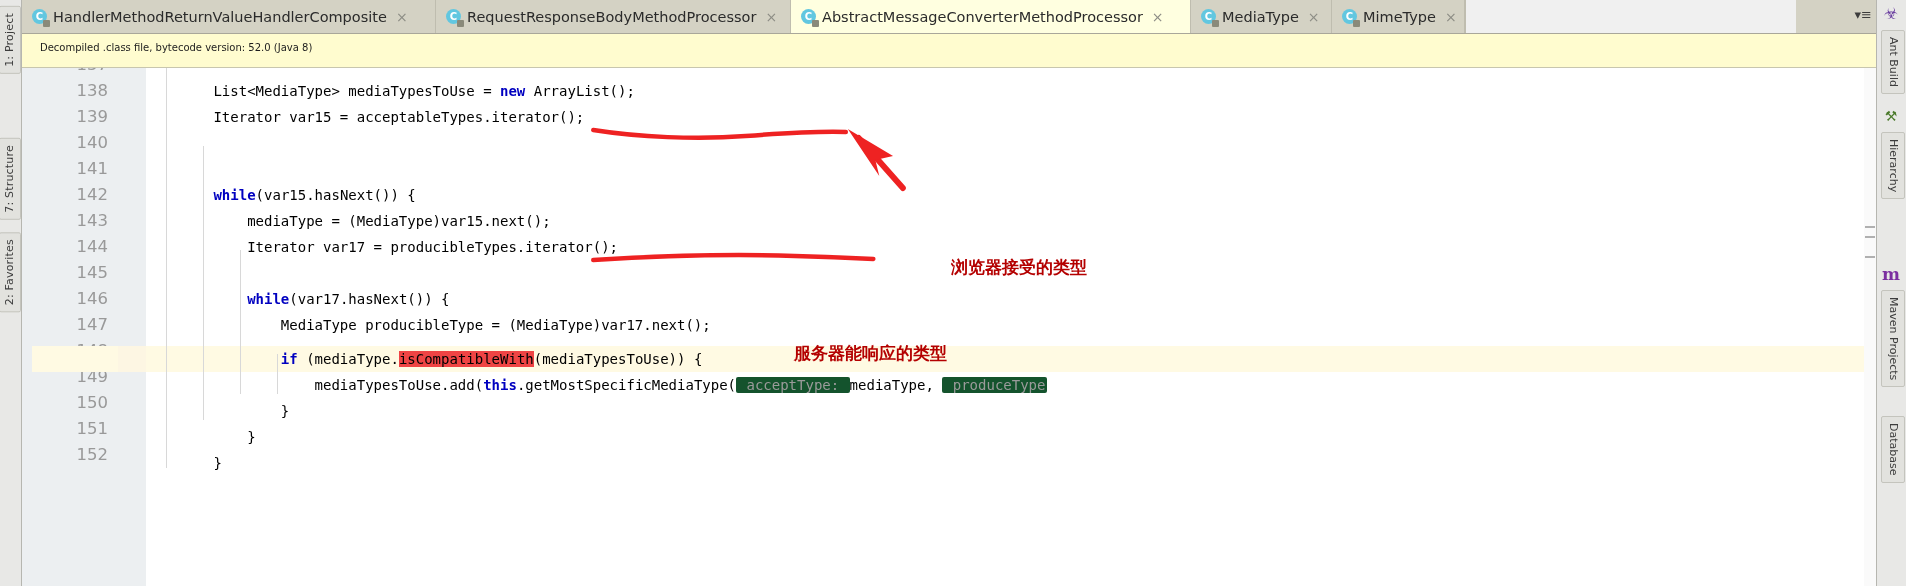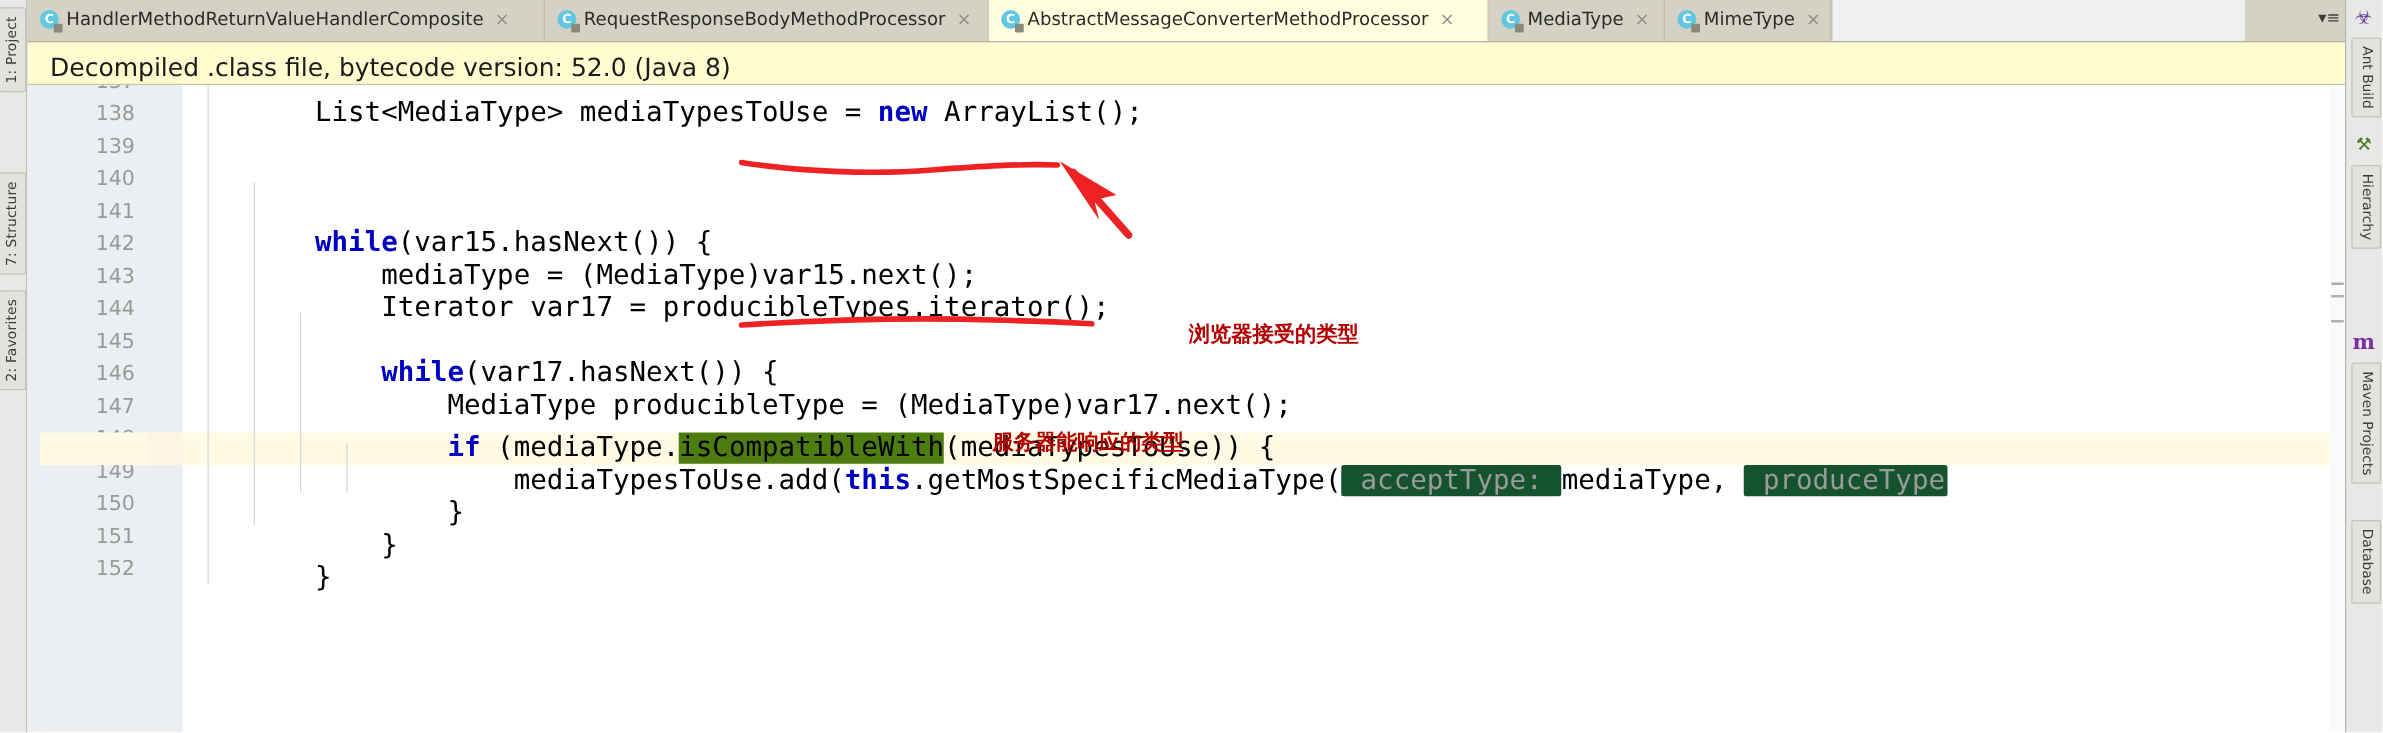--- a/index.html
+++ b/index.html
@@ -95,21 +95,21 @@
     position:absolute;right:4px;top:7px;font-size:13px;color:#3c3c3c;
   }
 
   
   .notif{
     position:absolute;left:22px;top:34px;right:30px;height:34px;
     background:#fffccf;border-bottom:1px solid #c8c6ae;
     box-sizing:border-box;
   }
   .notif-text{
-    position:absolute;left:18px;top:8px;font-size:20px;color:#1c1c1c;
+    position:absolute;left:18px;top:8px;font-size:10px;color:#1c1c1c;
   }
   .notif-links{position:absolute;right:14px;top:8px;font-size:14.5px;}
   .notif-links a{
     color:#2a2aee;text-decoration:underline;margin-left:16px;
   }
 
   
   .editor{
     position:absolute;left:22px;top:68px;right:30px;bottom:0;
     background:#ffffff;overflow:hidden;
@@ -141,24 +141,24 @@
   .hl-num{
     position:absolute;left:10px;width:86px;height:26px;background:#fffae3;
   }
   .hl-fold{
     position:absolute;left:96px;width:28px;height:26px;background:#fdf6e3;
   }
 
   .code{
     position:absolute;left:0;height:26px;line-height:26px;white-space:pre;
     font-family:"DejaVu Sans Mono","Liberation Mono",monospace;
-    font-size:22px;color:#000000;letter-spacing:0px;
+    font-size:14px;color:#000000;letter-spacing:0px;
   }
   .kw{color:#0000c0;font-weight:bold;}
-  .sel{background:#4d7c0f;color:#000;}
+  .sel{background:#ef4444;color:#000;}
   .hint{color:#9a9a9a;background:#14532d;border-radius:2px;padding:0 2px;}
 
   .indent-guide{
     position:absolute;width:1px;background:#d8d8d8;
   }
 
   
   .ann-svg{position:absolute;left:0;top:0;width:100%;height:100%;pointer-events:none;}
   .cn-note{
     position:absolute;color:#b40000;font-size:17px;font-weight:bold;
@@ -238,20 +238,21 @@
     <div class="code-area">
       <div class="hl-line" style="top:278px"></div>
 
       <div class="indent-guide" style="left:20px;top:0px;height:400px"></div>
       <div class="indent-guide" style="left:57px;top:78px;height:274px"></div>
       <div class="indent-guide" style="left:94px;top:182px;height:144px"></div>
       <div class="indent-guide" style="left:131px;top:286px;height:40px"></div>
 
       <div class="code" style="top:-16px"></div>
       <div class="code" style="top:10px"><span>        List&lt;MediaType&gt; mediaTypesToUse = </span><span class="kw">new</span><span> ArrayList();</span></div>
+      <div class="code" style="top:36px"><span>        Iterator var15 = acceptableTypes.iterator();</span></div>
       <div class="code" style="top:62px"></div>
       <div class="code" style="top:114px"><span>        </span><span class="kw">while</span><span>(var15.hasNext()) {</span></div>
       <div class="code" style="top:140px"><span>            mediaType = (MediaType)var15.next();</span></div>
       <div class="code" style="top:166px"><span>            Iterator var17 = producibleTypes.iterator();</span></div>
       <div class="code" style="top:192px"></div>
       <div class="code" style="top:218px"><span>            </span><span class="kw">while</span><span>(var17.hasNext()) {</span></div>
       <div class="code" style="top:244px"><span>                MediaType producibleType = (MediaType)var17.next();</span></div>
       <div class="code" style="top:278px"><span>                </span><span class="kw">if</span><span> (mediaType.</span><span class="sel">isCompatibleWith</span><span>(mediaTypesToUse)) {</span></div>
       <div class="code" style="top:304px"><span>                    mediaTypesToUse.add(</span><span class="kw">this</span><span>.getMostSpecificMediaType(</span><span class="hint"> acceptType: </span><span>mediaType, </span><span class="hint"> produceType</span></div>
       <div class="code" style="top:330px"><span>                }</span></div>

